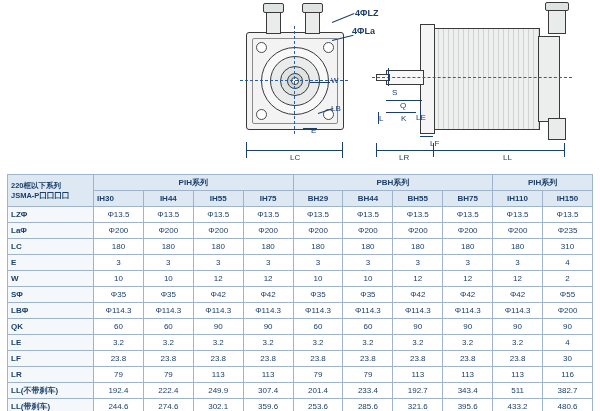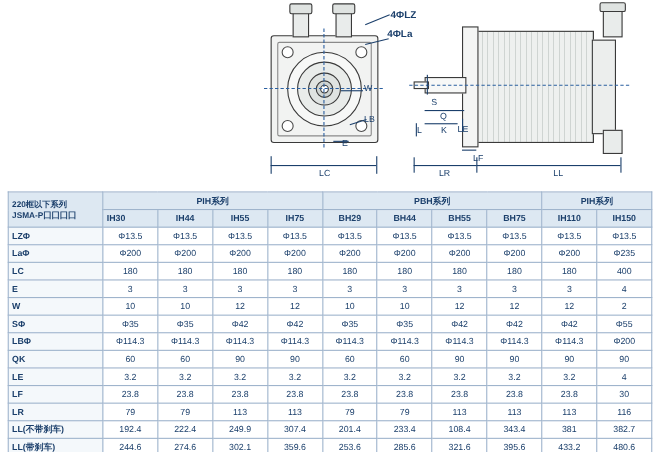--- a/index.html
+++ b/index.html
@@ -206,21 +206,21 @@
         <td class="rowlbl">LC</td>
         <td>180</td>
         <td>180</td>
         <td>180</td>
         <td>180</td>
         <td>180</td>
         <td>180</td>
         <td>180</td>
         <td>180</td>
         <td>180</td>
-        <td>400</td>
+        <td>310</td>
       </tr>
       <tr>
         <td class="rowlbl">E</td>
         <td>3</td>
         <td>3</td>
         <td>3</td>
         <td>3</td>
         <td>3</td>
         <td>3</td>
         <td>3</td>
@@ -320,23 +320,23 @@
         <td>116</td>
       </tr>
       <tr>
         <td class="rowlbl">LL(不带刹车)</td>
         <td>192.4</td>
         <td>222.4</td>
         <td>249.9</td>
         <td>307.4</td>
         <td>201.4</td>
         <td>233.4</td>
-        <td>108.4</td>
+        <td>192.7</td>
         <td>343.4</td>
-        <td>381</td>
+        <td>511</td>
         <td>382.7</td>
       </tr>
       <tr>
         <td class="rowlbl">LL(带刹车)</td>
         <td>244.6</td>
         <td>274.6</td>
         <td>302.1</td>
         <td>359.6</td>
         <td>253.6</td>
         <td>285.6</td>

